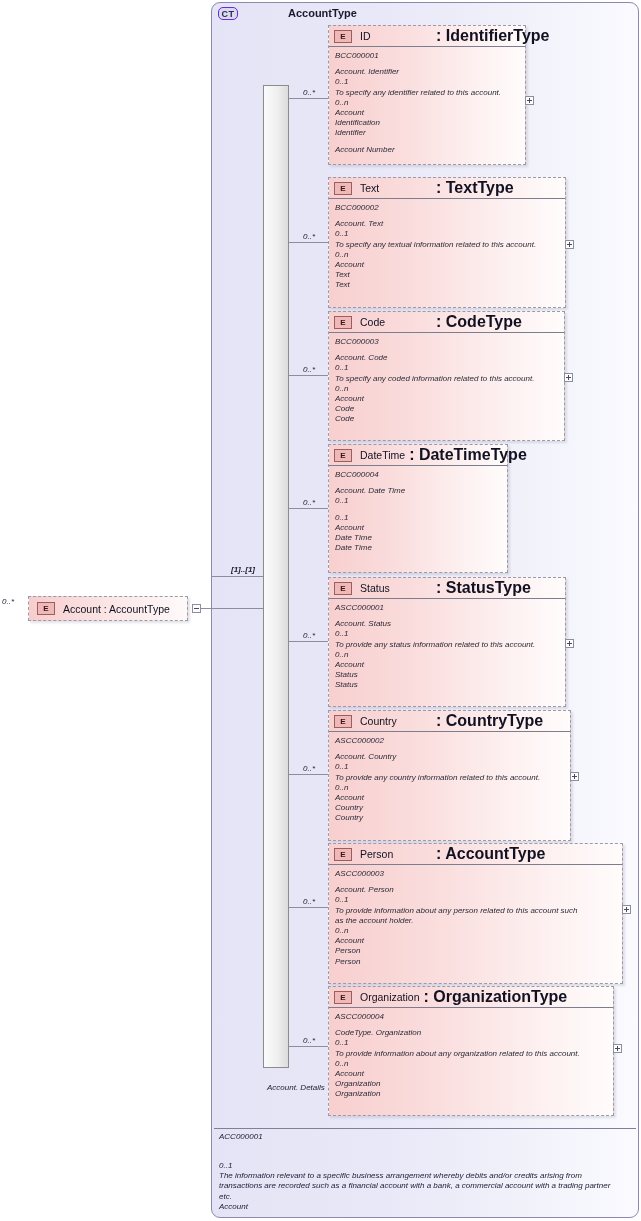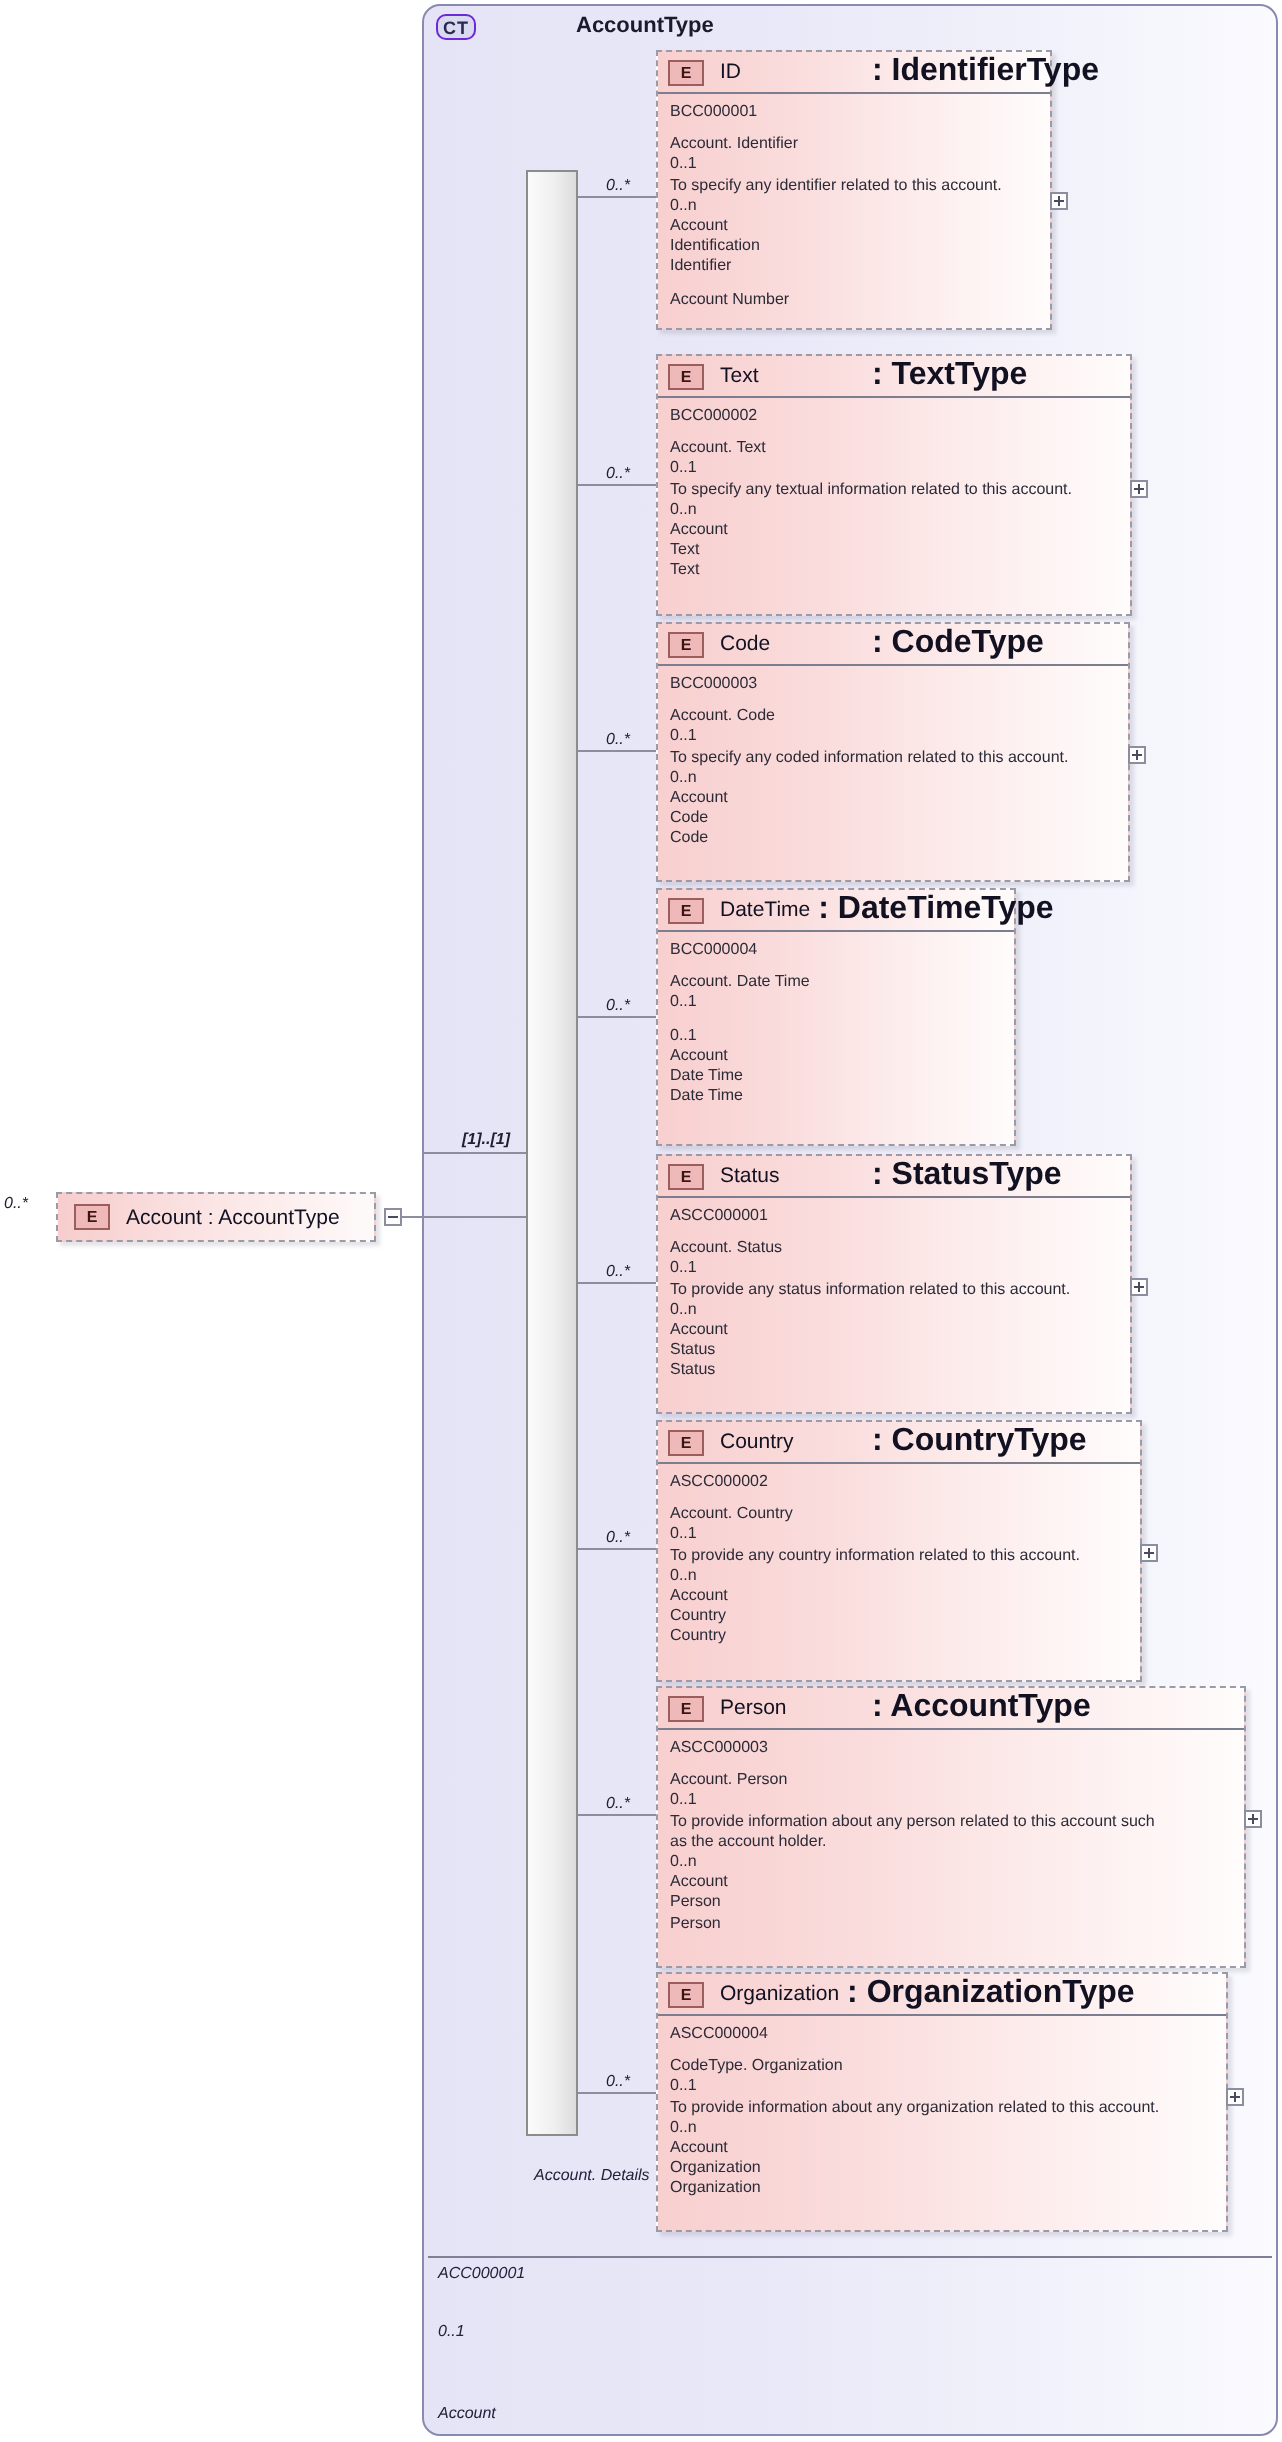--- a/index.html
+++ b/index.html
@@ -70,20 +70,21 @@
     font-size:10.5px;font-weight:normal;color:#111122;white-space:nowrap;
   }
   .e-type{
     font-size:16px;font-weight:bold;color:#111122;white-space:nowrap;
     margin-left:4px;
   }
   .e-body{
     position:relative;
     padding:4px 6px 4px 6px;
     font-size:8px;
+    font-style:italic;
     color:#2b2b38;
     line-height:10.2px;
     box-sizing:border-box;
   }
   .e-body .gap{height:6px;}
   .e-body .ln{white-space:nowrap;}
   .e-body .ln.wrap{white-space:normal;}
 
   
   .root-elem{
@@ -364,15 +365,16 @@
     </div>
   </div>
   <div class="exp plus" style="left:613px;top:1044px;"></div>
 
   <div class="ct-foot-rule" style="left:214px;top:1128px;width:422px;"></div>
 
   <div class="ct-foot" style="left:219px;top:1132px;">ACC000001</div>
 
   <div class="ct-foot" style="left:219px;top:1083px;margin-left:48px;">Account. Details</div>
   <div class="ct-foot" style="left:219px;top:1161px;">0..1</div>
+  <div class="ct-foot" style="left:219px;top:1171px;width:404px;">The information relevant to a specific business arrangement whereby debits and/or credits arising from transactions are recorded such as a financial account with a bank, a commercial account with a trading partner etc.</div>
   <div class="ct-foot" style="left:219px;top:1202px;">Account</div>
 
 </div>
 
 </body></html>

